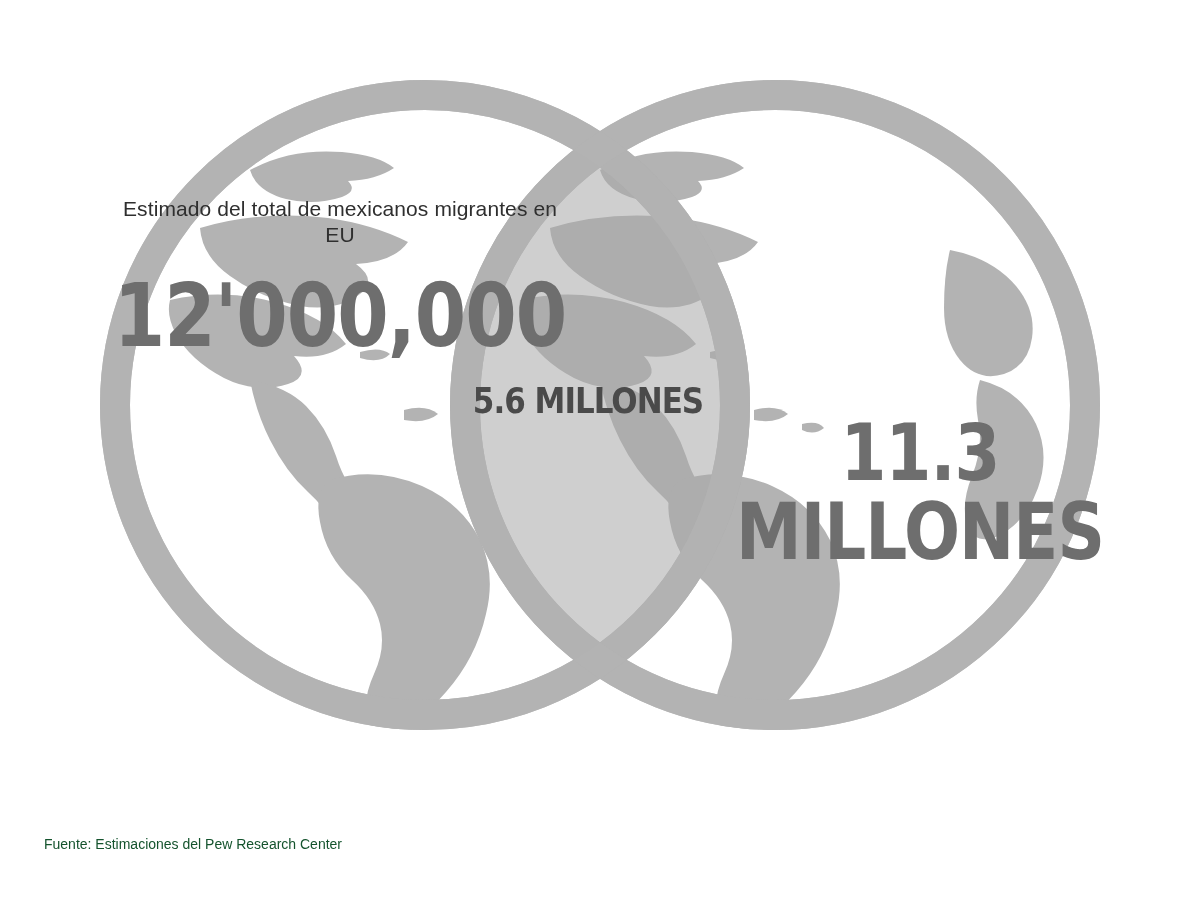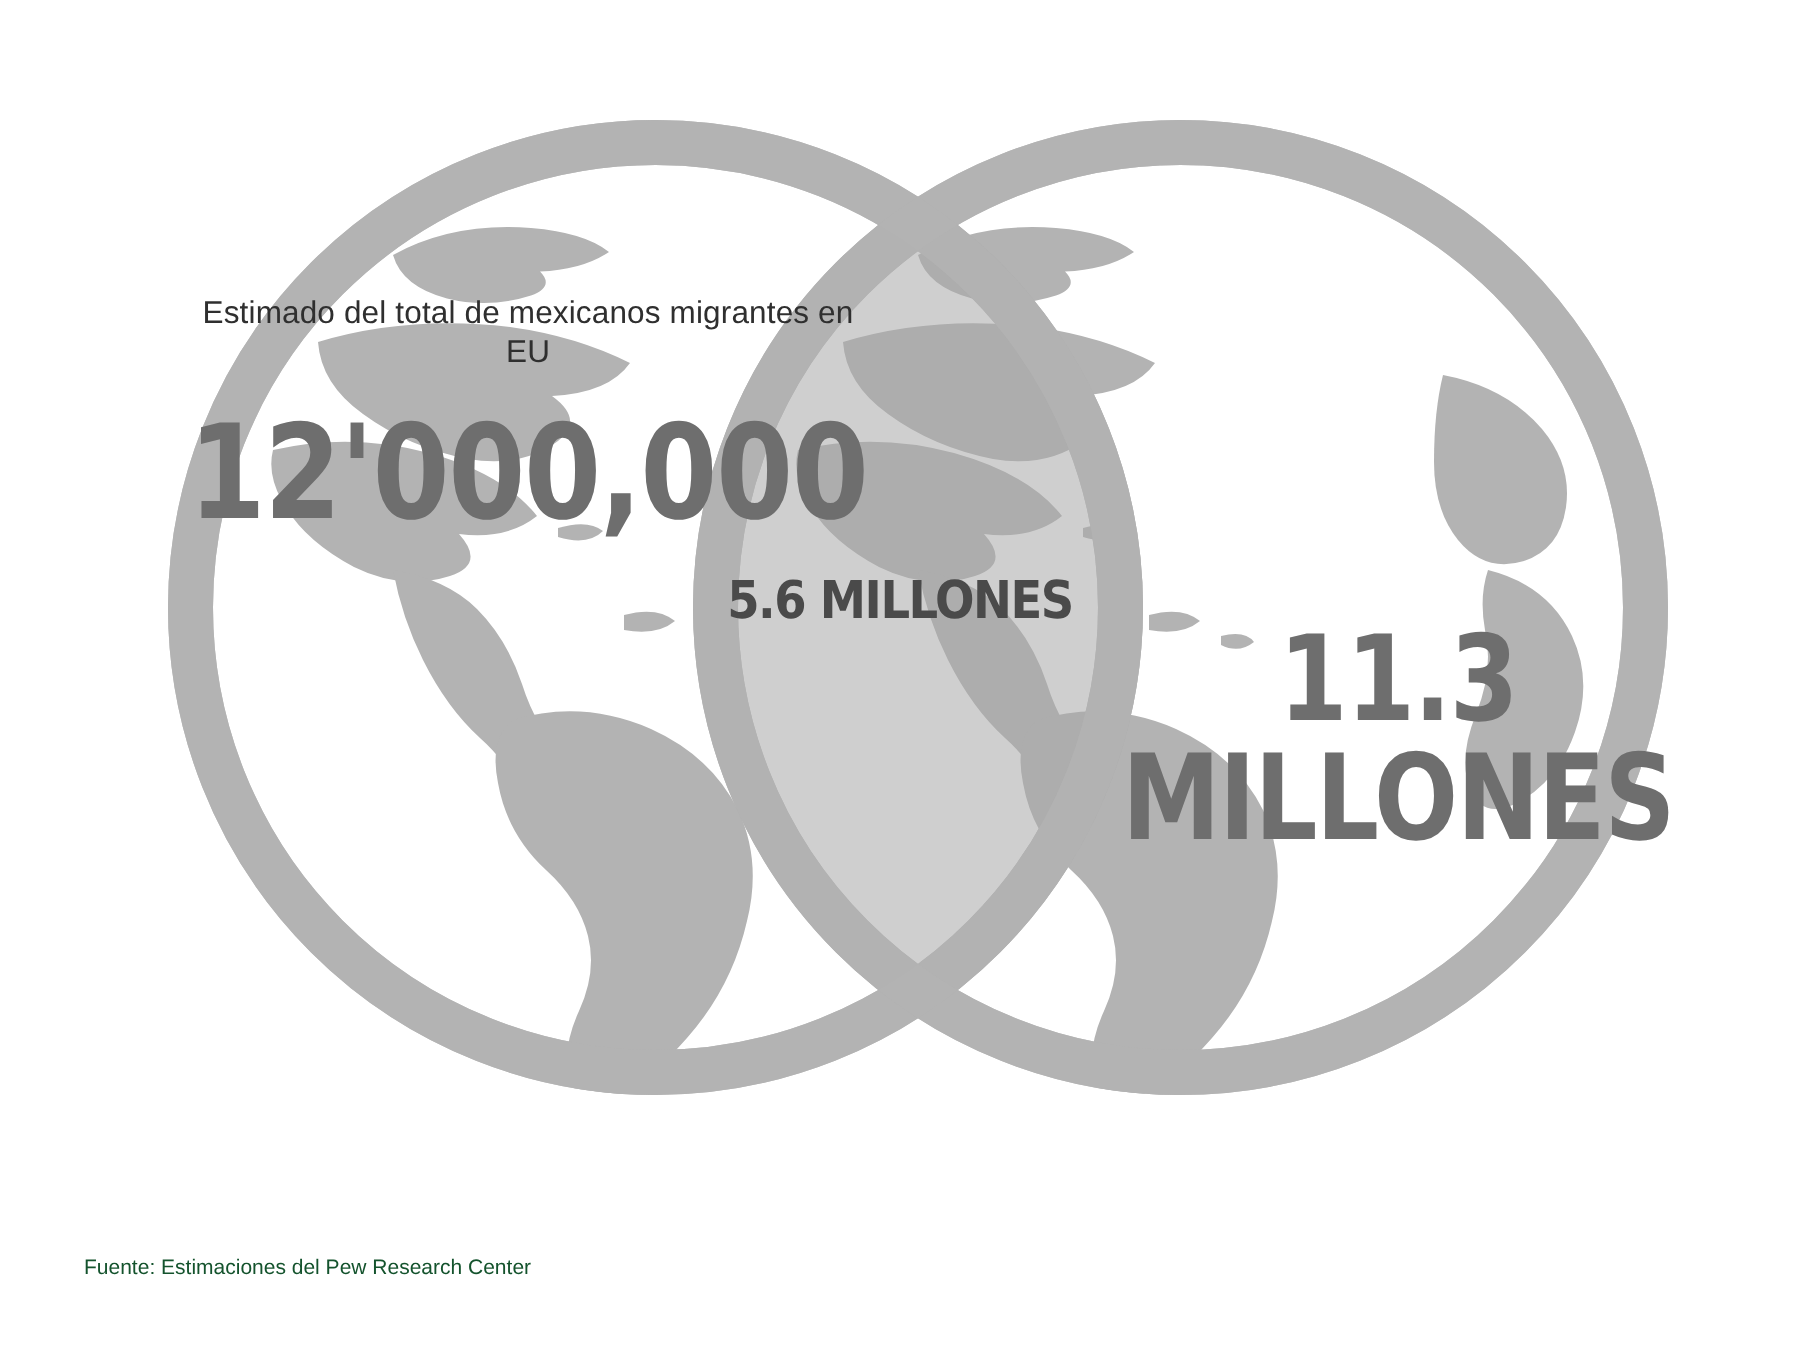--- a/index.html
+++ b/index.html
@@ -11,21 +11,21 @@
     width: 1200px;
     height: 900px;
     overflow: hidden;
     font-family: "Liberation Sans", sans-serif;
     color: #3b3b3b;
     position: relative;
   }
 
   #infographic {
     position: absolute;
-    left: 12px;
+    left: 0;
     top: 0;
     width: 1116px;
     height: 900px;
   }
 
   .globes-layer {
     position: absolute;
     left: 0;
     top: 0;
     width: 1200px;

